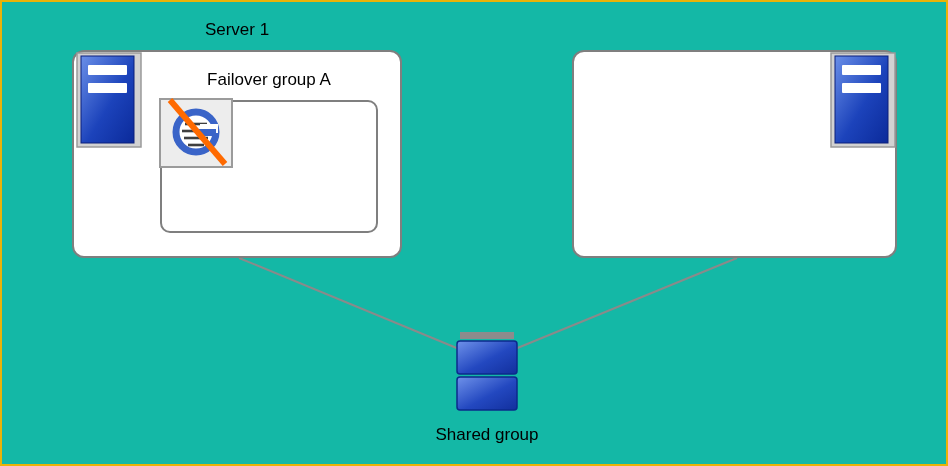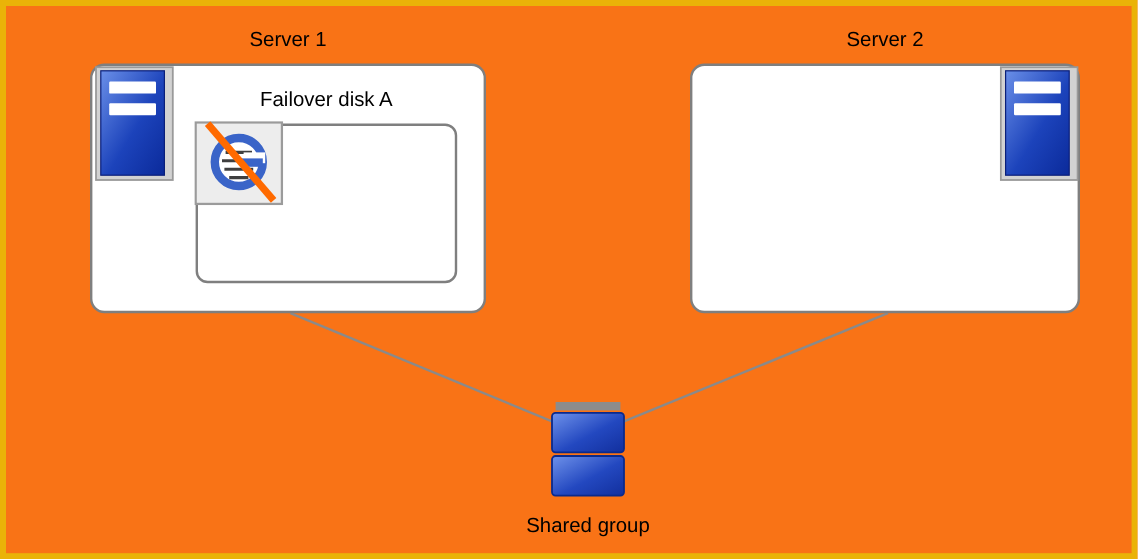--- a/index.html
+++ b/index.html
@@ -4,22 +4,22 @@
 <style>
   html, body {
     margin: 0;
     padding: 0;
     background: #ffffff;
   }
   .canvas {
     position: relative;
     width: 948px;
     height: 466px;
-    background: #f97316;
-    border: 5px solid #eab308;
+    background: #14b8a6;
+    border: 2px solid #eab308;
     box-sizing: border-box;
     font-family: "Liberation Sans", sans-serif;
     color: #000000;
     overflow: hidden;
   }
   .label {
     position: absolute;
     font-size: 17px;
     line-height: 20px;
     text-align: center;
@@ -65,26 +65,25 @@
         <stop offset="0" stop-color="#6f92ea"></stop>
         <stop offset="0.55" stop-color="#2348c0"></stop>
         <stop offset="1" stop-color="#122f9d"></stop>
       </linearGradient>
     </defs>
     <line x1="237" y1="256" x2="457" y2="347" stroke="#8a8a8a" stroke-width="2"></line>
     <line x1="735" y1="256" x2="513" y2="347" stroke="#8a8a8a" stroke-width="2"></line>
   </svg>
 
   <div class="label" style="left:70px; top:18px; width:330px;">Server 1</div>
-  <div class="label" style="left:570px; top:18px; width:325px;">Server 2</div>
 
   <div class="node-box" style="left:70px; top:48px; width:330px; height:208px;"></div>
   <div class="node-box" style="left:570px; top:48px; width:325px; height:208px;"></div>
 
-  <div class="label" style="left:158px; top:68px; width:218px;">Failover disk A</div>
+  <div class="label" style="left:158px; top:68px; width:218px;">Failover group A</div>
   <div class="group-box" style="left:158px; top:98px; width:218px; height:133px;"></div>
 
   <svg class="icon" style="left:74px; top:50px;" width="66" height="96" viewBox="0 0 66 96">
     <rect x="1" y="1" width="64" height="94" fill="#d2d2d2" stroke="#9a9a9a" stroke-width="1.5"></rect>
     <rect x="5" y="4" width="53" height="87" fill="url(#gradServer)" stroke="#0a1f7a" stroke-width="1"></rect>
     <rect x="12" y="13" width="39" height="10" rx="1" fill="#ffffff"></rect>
     <rect x="12" y="31" width="39" height="10" rx="1" fill="#ffffff"></rect>
   </svg>
 
   <svg class="icon" style="left:828px; top:50px;" width="66" height="96" viewBox="0 0 66 96">

